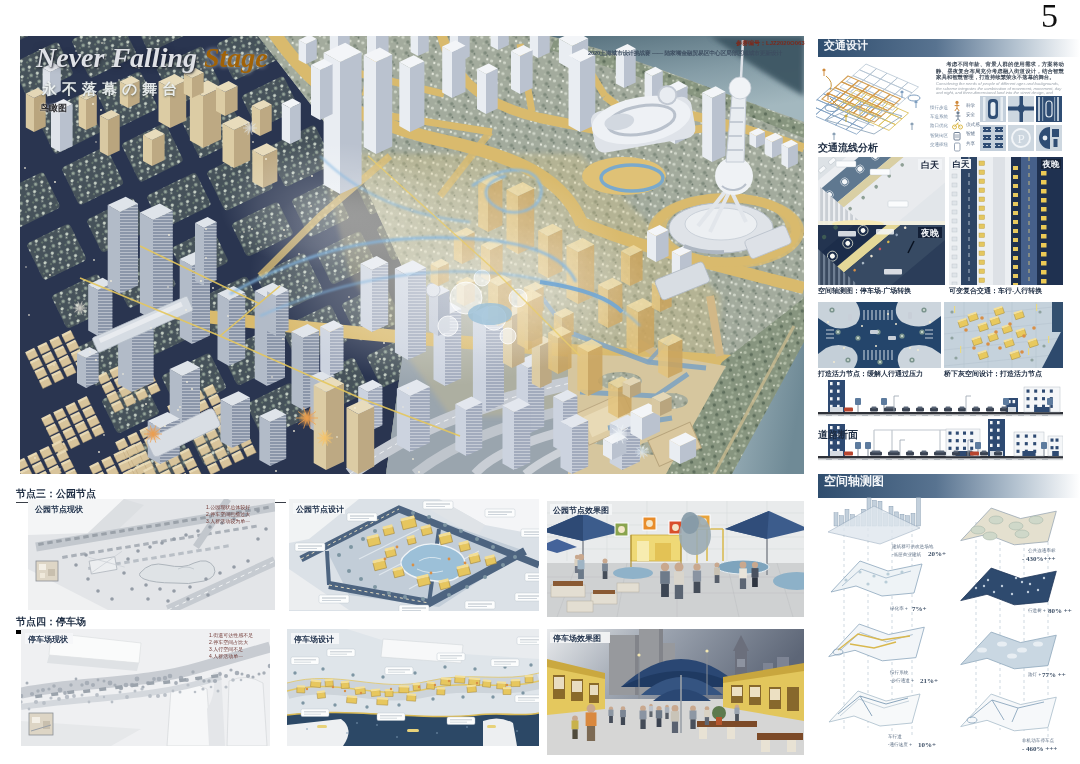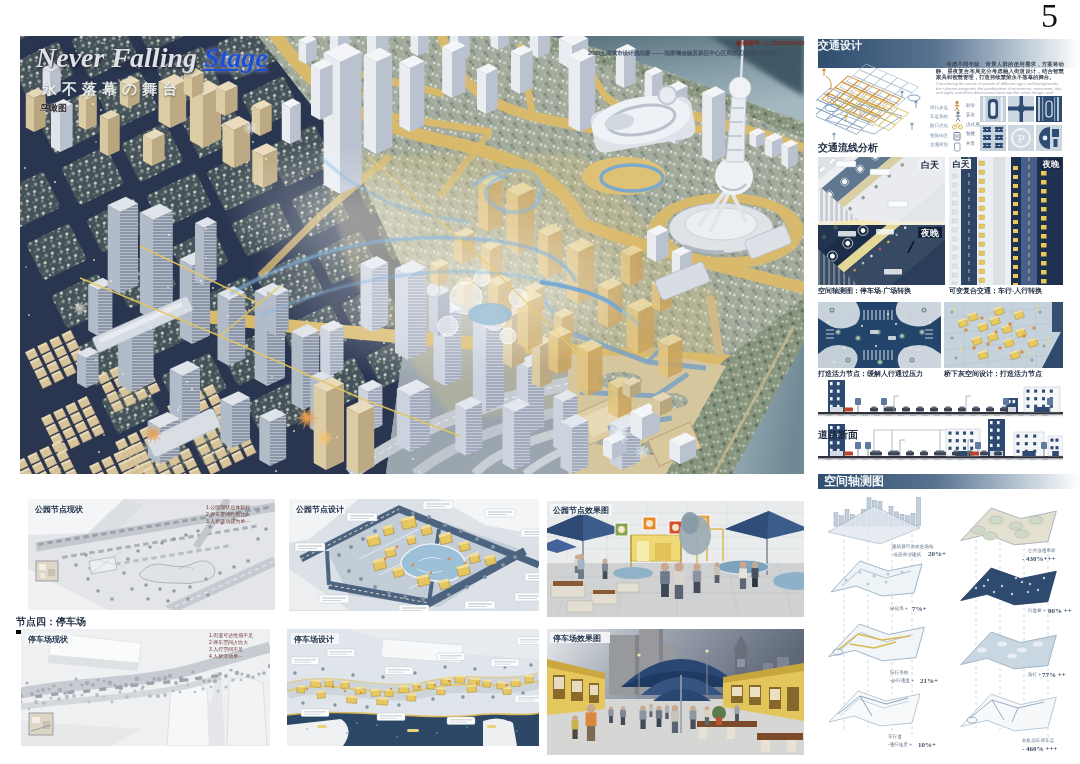--- a/index.html
+++ b/index.html
@@ -1477,31 +1477,31 @@
           <circle cx="180" cy="121" r="0.9" fill="#f5f0dd" opacity="0.61"></circle>
           <circle cx="166" cy="274" r="0.9" fill="#f5f0dd" opacity="0.75"></circle>
           <circle cx="126" cy="368" r="0.9" fill="#f5f0dd" opacity="0.99"></circle>
           <circle cx="181" cy="33" r="0.9" fill="#f5f0dd" opacity="0.52"></circle>
           <circle cx="283" cy="250" r="0.9" fill="#f5f0dd" opacity="0.65"></circle>
           <circle cx="54" cy="199" r="0.9" fill="#f5f0dd" opacity="0.51"></circle>
         </g>
 </svg>
 </div>
 
-<div class="abs" style="left:36px;top:42px;font-family:'Liberation Serif',serif;font-style:italic;font-weight:bold;font-size:28px;color:#dfe1e6;text-shadow:1px 1px 2px rgba(25,28,40,0.85),0 0 6px rgba(30,34,48,0.5);">Never Falling <span style="color:#1d4ed8;text-shadow:0 0 4px rgba(240,242,246,0.7);text-decoration:underline;">Stage</span></div>
+<div class="abs" style="left:36px;top:42px;font-family:'Liberation Serif',serif;font-style:italic;font-weight:bold;font-size:28px;color:#dfe1e6;text-shadow:1px 1px 2px rgba(25,28,40,0.85),0 0 6px rgba(30,34,48,0.5);">Never Falling <span style="color:#a16207;text-shadow:0 0 4px rgba(240,242,246,0.7);">Stage</span></div>
 
 <div class="abs" style="left:42px;top:80px;font-family:'Liberation Serif',serif;font-weight:bold;font-size:15px;letter-spacing:5px;color:rgba(238,242,242,0.95);text-shadow:0 1px 2px rgba(50,60,55,0.6);">永不落幕の舞台</div>
 
 <div class="abs" style="left:40px;top:102px;font-family:'Liberation Serif',serif;font-weight:bold;font-size:9px;color:#2c2c30;text-shadow:0 0 2px rgba(255,255,255,0.9);">鸟瞰图</div>
 
 <div class="abs" style="left:736px;top:39px;font-size:6px;font-weight:bold;color:#7c2a1c;">参赛编号：LJZ2020O063</div>
 
 <div class="abs" style="left:588px;top:49px;font-size:5.8px;font-weight:bold;color:#3d4d60;letter-spacing:-0.2px;">2020上海城市设计挑战赛 —— 陆家嘴金融贸易区中心区局部区域城市更新设计</div>
 
-<div class="abs hdr" style="left:818px;top:39px;width:262px;height:29px;font-size:11px;line-height:13px;box-sizing:border-box;background:linear-gradient(90deg,#2f4d6e 0%,#587390 45%,#b2c1cf 75%,#ffffff 100%);">交通设计</div>
+<div class="abs hdr" style="left:818px;top:39px;width:262px;height:18px;font-size:11px;line-height:13px;padding-left:6px;box-sizing:border-box;background:linear-gradient(90deg,#2f4d6e 0%,#587390 45%,#b2c1cf 75%,#ffffff 100%);">交通设计</div>
 
 <div class="abs" style="left:816px;top:58px;">
       <svg width="118" height="88" viewBox="0 0 118 88" style="display:block">
 
 <g>
           <path d="M14.0,30.0 l10.5,4.6 l-6.5,5.8 l-10.5,-4.6 Z" fill="none" stroke="#7e9ec0" stroke-width="0.9" opacity="0.9"></path>
           <path d="M7.5,35.8 l10.5,4.6 l-6.5,5.8 l-10.5,-4.6 Z" fill="none" stroke="#7e9ec0" stroke-width="0.9" opacity="0.9"></path>
           <path d="M1.0,41.6 l10.5,4.6 l-6.5,5.8 l-10.5,-4.6 Z" fill="none" stroke="#7e9ec0" stroke-width="0.9" opacity="0.9"></path>
           <path d="M-5.5,47.4 l10.5,4.6 l-6.5,5.8 l-10.5,-4.6 Z" fill="none" stroke="#7e9ec0" stroke-width="0.9" opacity="0.9"></path>
           <path d="M24.5,34.6 l10.5,4.6 l-6.5,5.8 l-10.5,-4.6 Z" fill="none" stroke="#7e9ec0" stroke-width="0.9" opacity="0.9"></path>
@@ -2416,21 +2416,21 @@
 
 <g>
           <path d="M82,37 V21 h5" stroke="#9aa3ae" stroke-width="0.8" fill="none"></path>
           <path d="M150,37 V21 h5" stroke="#9aa3ae" stroke-width="0.8" fill="none"></path>
         </g>
 </svg>
     </div>
 
 <div class="abs cap" style="left:818px;top:428px;font-size:10px;">道路断面</div>
 
-<div class="abs hdr" style="left:818px;top:474px;width:262px;height:15px;font-size:12px;line-height:15px;padding-left:6px;box-sizing:border-box;background:linear-gradient(90deg,#2f4d6e 0%,#587390 45%,#b2c1cf 75%,#ffffff 100%);">空间轴测图</div>
+<div class="abs hdr" style="left:818px;top:474px;width:262px;height:24px;font-size:12px;line-height:15px;padding-left:6px;box-sizing:border-box;background:linear-gradient(90deg,#2f4d6e 0%,#587390 45%,#b2c1cf 75%,#ffffff 100%);">空间轴测图</div>
 
 <div class="abs" style="left:816px;top:492px;">
       <svg width="264" height="272" viewBox="0 0 264 272" style="display:block">
 
 <g stroke="#9fb0c0" stroke-width="0.5" stroke-dasharray="3,3">
           <path d="M28,30 V240 M52,18 V236 M76,26 V242 M96,36 V246"></path>
         </g>
 
 <g stroke="#9fb0c0" stroke-width="0.5" stroke-dasharray="3,3">
           <path d="M160,30 V240 M184,20 V238 M208,26 V242 M232,38 V246"></path>
@@ -2533,20 +2533,21 @@
 <text x="212" y="120" font-size="4.6" font-family="Liberation Sans" fill="#5c6e84">行道树 +</text>
 <text x="232" y="121" font-size="7" font-family="Liberation Serif" font-weight="bold" fill="#3d4f66">80% ++</text>
 <text x="212" y="184" font-size="4.6" font-family="Liberation Sans" fill="#5c6e84">路灯 +</text>
 <text x="226" y="185" font-size="7" font-family="Liberation Serif" font-weight="bold" fill="#3d4f66">77% ++</text>
 <text x="206" y="250" font-size="4.6" font-family="Liberation Sans" fill="#5c6e84">非机动车停车点</text>
 <text x="206" y="259" font-size="7" font-family="Liberation Serif" font-weight="bold" fill="#3d4f66">- 460% +++</text>
 </svg>
     </div>
 
 
+<div class="abs cap" style="left:16px;top:487px;width:270px;font-size:10px;border-bottom:1px solid #3a3f48;padding-bottom:1px;">节点三：公园节点</div>
 
 <div class="abs" style="left:28px;top:499px;">
       <svg width="247" height="111" viewBox="0 0 247 111" style="display:block">
 <rect width="247" height="111" fill="#e3e5e8"></rect>
 
 <path d="M0,0 H96 L60,34 L0,36 Z" fill="#f4f5f6"></path>
         <path d="M60,34 L96,0 L116,6 L80,40 Z" fill="#dcdfe2"></path>
 
 <path d="M0,70 L80,111 H0 Z" fill="#f0f1f2"></path>
 

